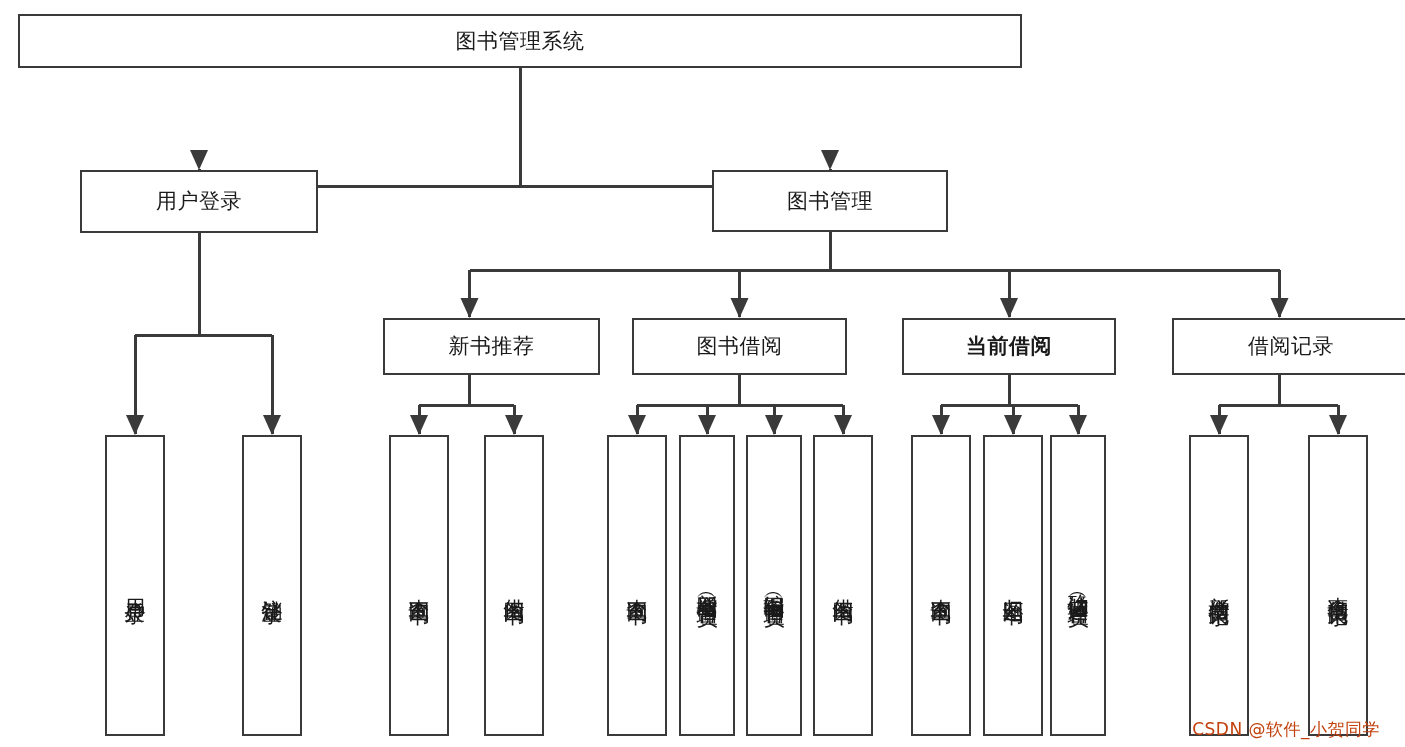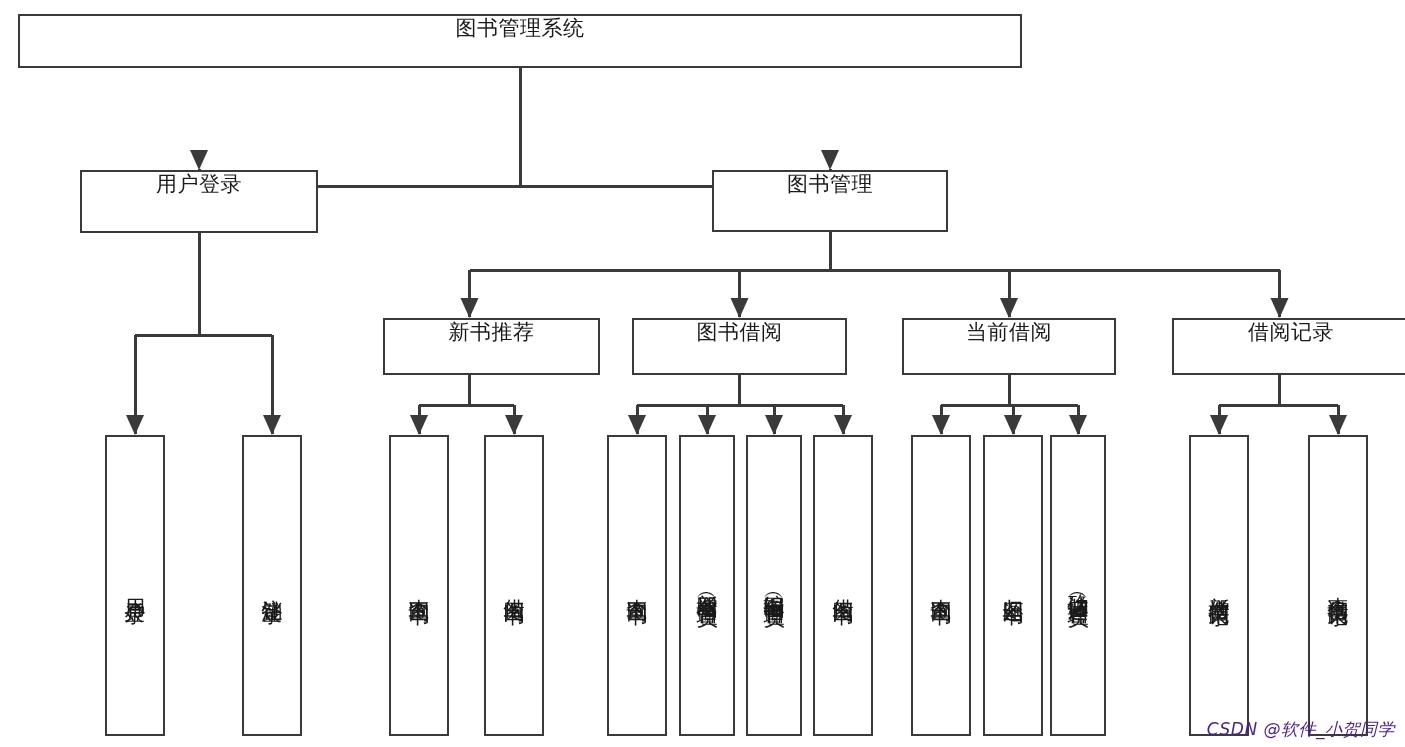--- a/index.html
+++ b/index.html
@@ -25,20 +25,21 @@
     width: 1405px;
     height: 747px;
     pointer-events: none;
   }
   .node {
     position: absolute;
     box-sizing: border-box;
     background: #ffffff;
     border: 2px solid #3a3a3a;
     display: flex;
+    align-items: center;
     justify-content: center;
     color: #1a1a1a;
   }
   .node .label {
     display: block;
     text-align: center;
     line-height: 1.18;
     letter-spacing: 0.5px;
   }
   .node.horizontal .label {
@@ -53,27 +54,26 @@
   .node.vertical .label {
     writing-mode: vertical-rl;
     text-orientation: upright;
     font-size: 21px;
     line-height: 1.05;
     letter-spacing: 2px;
     max-height: 100%;
   }
   #watermark {
     position: absolute;
-    right: 10px;
+    right: 25px;
     bottom: 6px;
     font-size: 17px;
-    color: #4c1d95;
+    color: #c2410c;
     letter-spacing: 0.5px;
     white-space: nowrap;
-    font-style: italic;
   }
 </style>
 </head>
 <body>
 
 <div id="diagram-root">
 
   <svg id="edges" viewBox="0 0 1405 747" xmlns="http://www.w3.org/2000/svg">
       <line x1="520" y1="68" x2="520" y2="186" stroke="#3a3a3a" stroke-width="3" shape-rendering="crispEdges"></line>
       <line x1="199" y1="186" x2="830" y2="186" stroke="#3a3a3a" stroke-width="3" shape-rendering="crispEdges"></line>
@@ -139,21 +139,21 @@
   <div class="node horizontal" id="n-book_manage" style="left: 712px; top: 170px; width: 236px; height: 62px;">
     <span class="label">图书管理</span>
   </div>
 
   <div class="node horizontal" id="n-new_book_rec" style="left: 361px; top: 318px; width: 217px; height: 57px; margin-left: 22px;">
     <span class="label">新书推荐</span>
   </div>
   <div class="node horizontal" id="n-book_borrow" style="left: 632px; top: 318px; width: 215px; height: 57px;">
     <span class="label">图书借阅</span>
   </div>
-  <div class="node horizontal" id="n-current_borrow" style="left: 902px; top: 318px; width: 214px; height: 57px;">
+  <div class="node horizontal" id="n-current_borrow" style="left: 902px; top: 318px; width: 214px; height: 57px; font-weight: bold;">
     <span class="label">当前借阅</span>
   </div>
   <div class="node horizontal" id="n-borrow_record" style="left: 1172px; top: 318px; width: 238px; height: 57px;">
     <span class="label">借阅记录</span>
   </div>
 
   <div class="node vertical" id="n-leaf_user_login" style="left: 105px; top: 435px; width: 60px; height: 301px;">
     <span class="label">用户登录</span>
   </div>
   <div class="node vertical" id="n-leaf_user_logout" style="left: 242px; top: 435px; width: 60px; height: 301px;">

